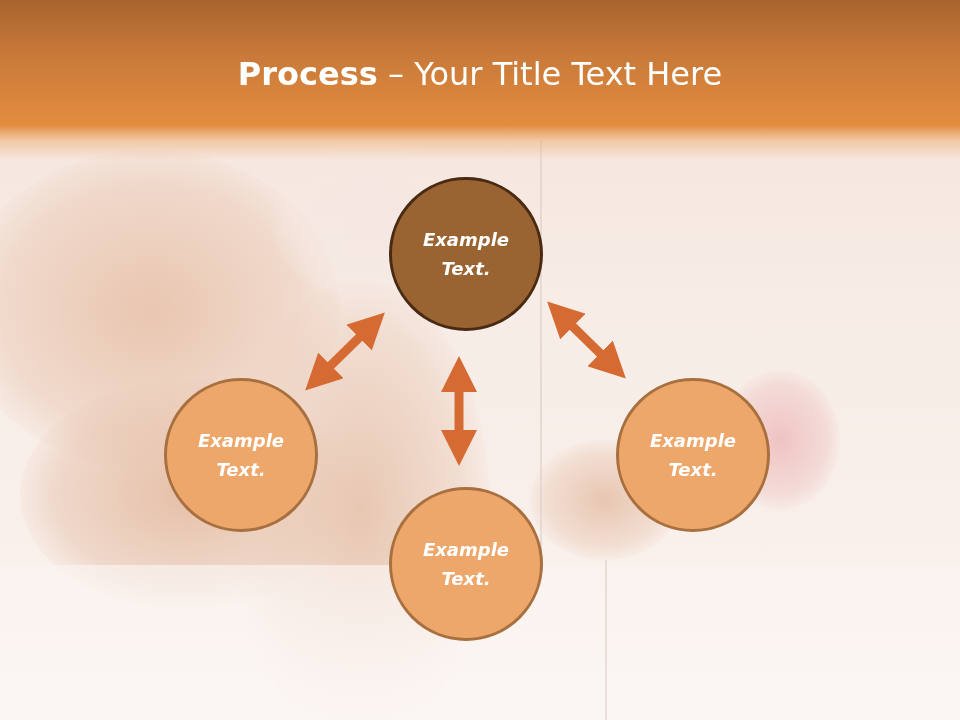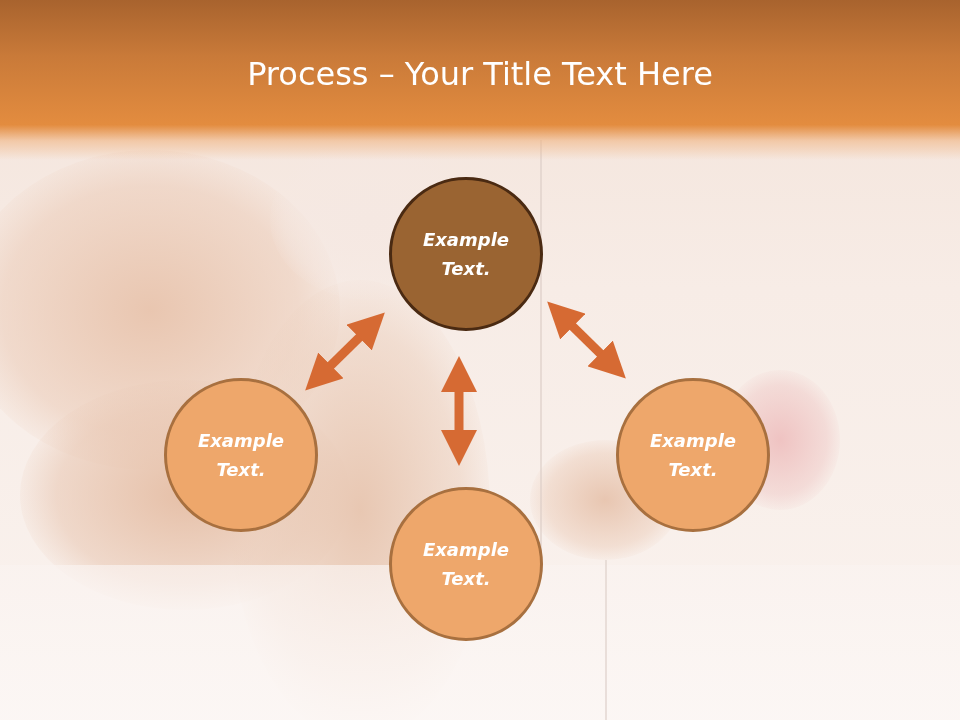--- a/index.html
+++ b/index.html
@@ -17,21 +17,21 @@
   .b6 { left:720px; top:370px; width:120px; height:140px; background:radial-gradient(ellipse at center, #efc3c2 0%, rgba(239,200,198,0.5) 55%, rgba(243,226,216,0) 75%); }
   .sofa-line1 { position:absolute; left:540px; top:140px; width:2px; height:420px; background:rgba(220,205,198,0.6); }
   .sofa-seat { position:absolute; left:0; top:565px; width:960px; height:160px;
                background:linear-gradient(180deg, rgba(250,243,240,0.7), rgba(252,247,245,0.9)); }
   .sofa-line2 { position:absolute; left:605px; top:560px; width:2px; height:160px; background:rgba(225,212,206,0.7); }
 
   .header { position:absolute; left:0; top:0; width:960px; height:160px;
             background: linear-gradient(180deg, #a8632e 0%, #c97a39 35%, #e38c3f 78%, rgba(240,180,130,0.6) 88%, rgba(246,233,226,0) 100%); }
   .title { position:absolute; left:0; top:52px; width:960px; text-align:center;
            color:#ffffff; font-family:"DejaVu Sans", sans-serif; font-size:32px; line-height:44px; }
-  .title .bold { font-weight:normal; }
+  .title .bold { font-weight:bold; }
 
   .node { position:absolute; width:154px; height:154px; border-radius:50%; box-sizing:border-box;
           display:flex; flex-direction:column; align-items:center; justify-content:center;
           color:#ffffff; font-family:"DejaVu Sans", sans-serif; font-style:italic; font-weight:bold;
           font-size:18px; line-height:29px; text-align:center; }
   .node.dark { background:#9a6432; border:3px solid #4a2a12; }
   .node.light { background:#eea76b; border:3px solid #a8703f; }
   .node span { display:block;text-align:center; }
 
   svg.arrows { position:absolute; left:0; top:0; width:960px; height:720px; }

